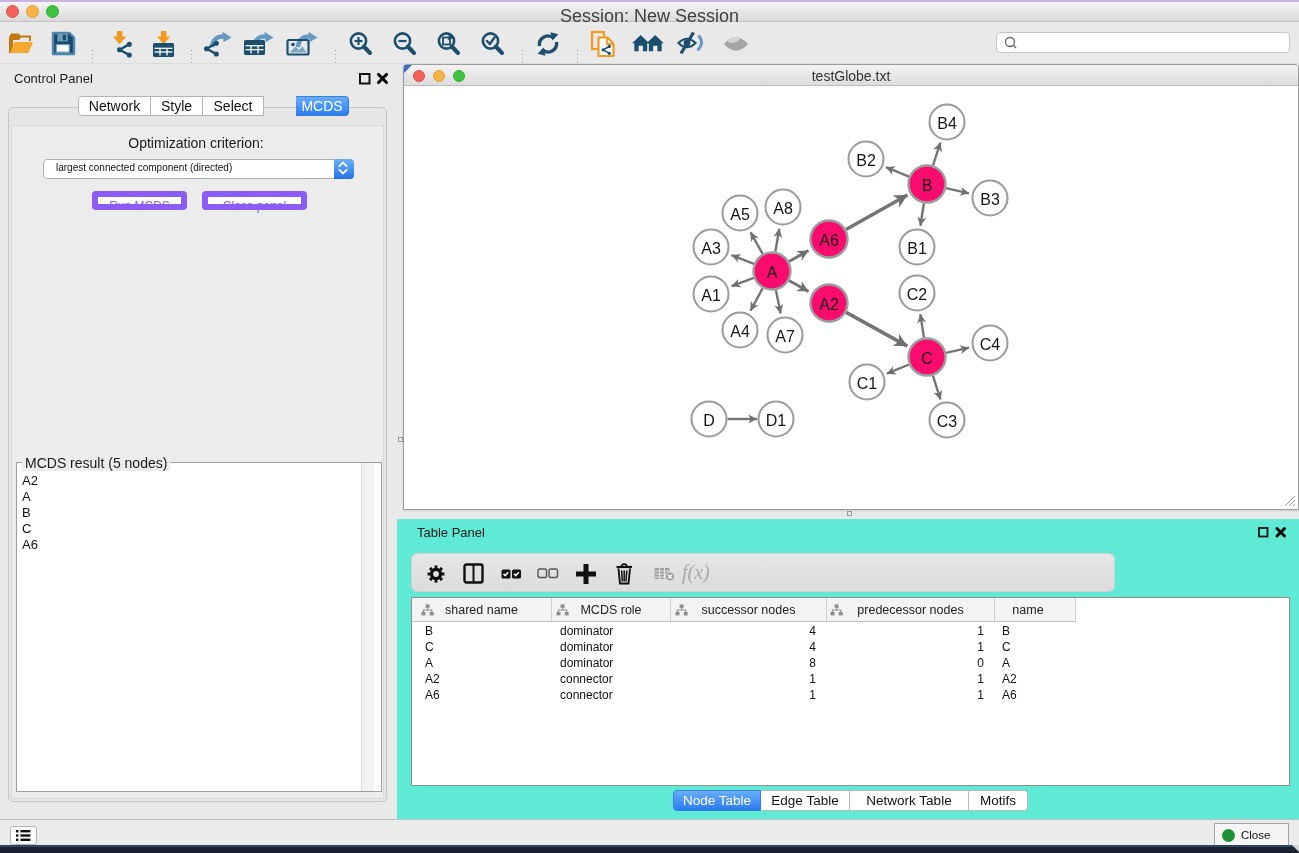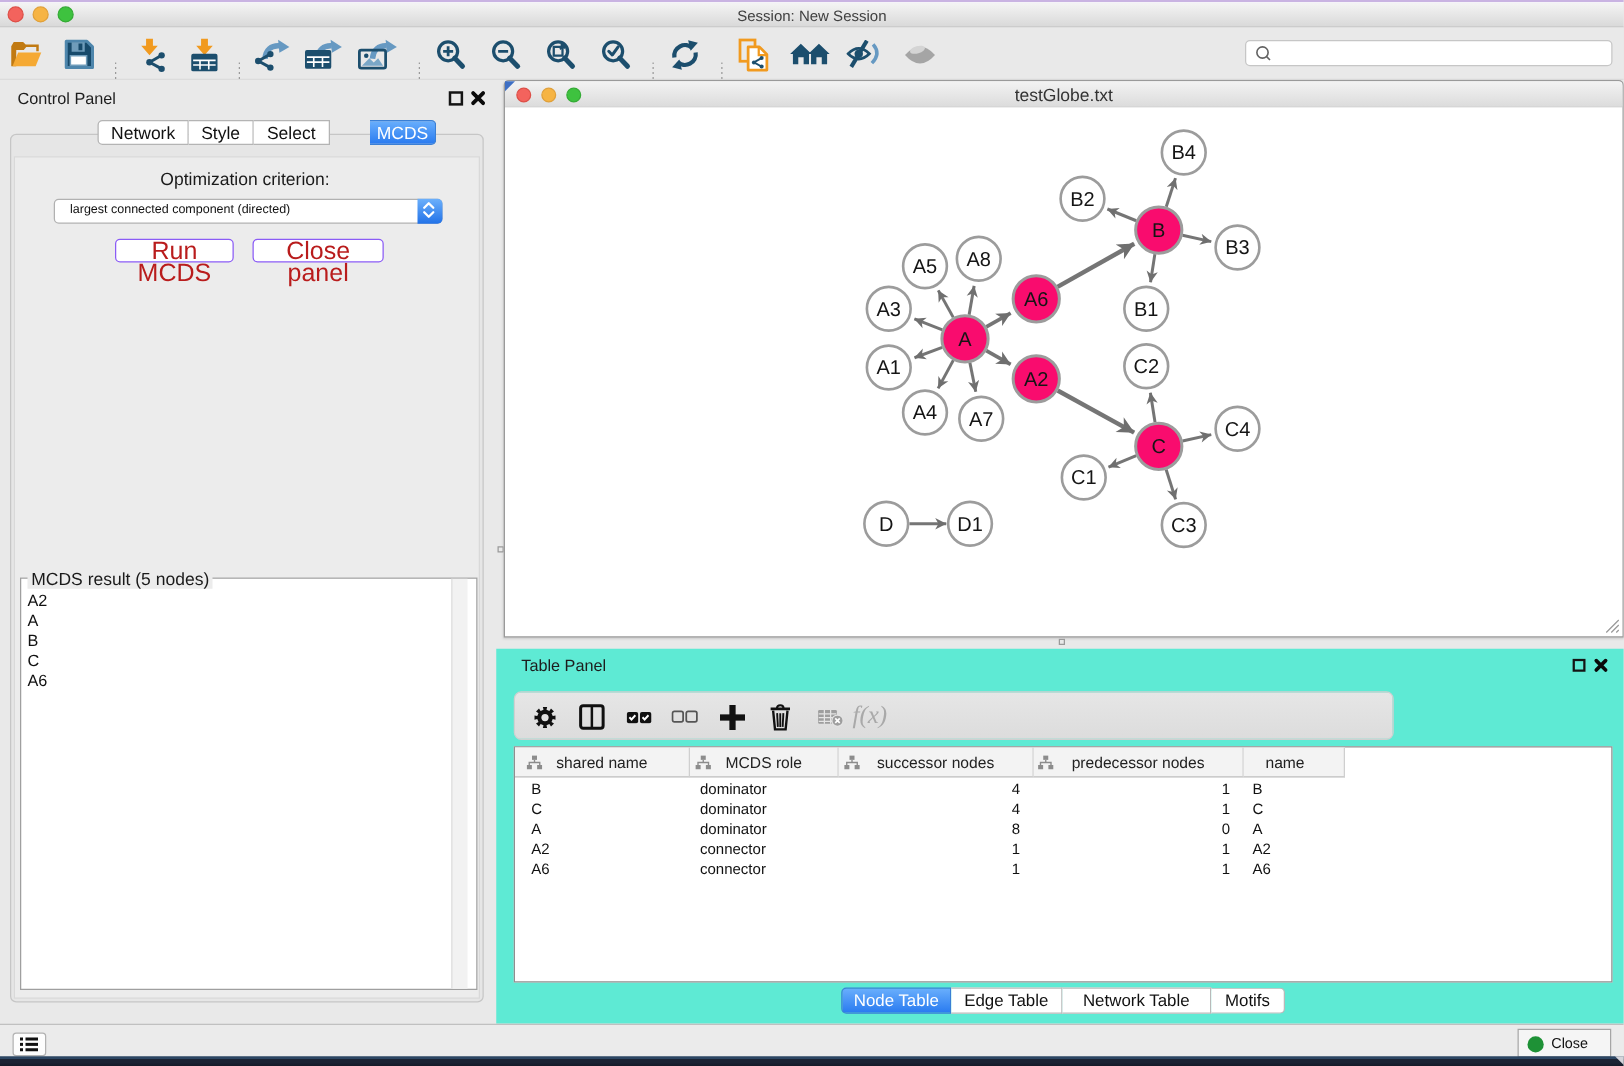--- a/index.html
+++ b/index.html
@@ -8,21 +8,21 @@
   .abs { position:absolute; }
 
   
   #toplavender { left:0; top:0; width:1299px; height:3px;
     background:linear-gradient(#c9b3e2 0 2px, #f5f3f8 2px 3px); }
   #titlebar { }
   #titlebar { left:0; top:3px; width:1299px; height:19px;
     background:linear-gradient(#f3f3f3,#d9d9d9);
     border-bottom:1px solid #c3c3c3; }
   .tl { width:13px; height:13px; border-radius:50%; top:2px; }
-  #titletext { width:1299px; top:3px; text-align:center; font-size:12px; color:#404040; }
+  #titletext { width:1299px; top:3px; text-align:center; font-size:18px; color:#404040; }
 
   
   #toolbar { left:0; top:22px; width:1299px; height:42px; background:#e9e9e9;
     border-bottom:1px solid #dcdcdc; }
   .tsep { top:28px; height:30px; width:1px;
     background-image:repeating-linear-gradient(#9a9a9a 0 1px, transparent 1px 4px); }
   #searchbox { left:996px; top:10px; width:294px; height:21px; background:#fff;
     border:1px solid #c6c6c6; border-radius:4px; }
 
   
@@ -32,22 +32,22 @@
     border:1px solid #c6c6c6; border-radius:5px; }
   #cp-box2 { left:11px; top:61px; width:373px; height:674px; background:#ececec;
     border:1px solid #d9d9d9; }
   .cptab { top:32px; height:20px; border:1px solid #b4b4b4; background:#fff;
     font-size:14px; color:#111; text-align:center; line-height:19px; }
   #optlabel { left:6px; top:71px; width:380px; text-align:center; font-size:14px; color:#1a1a1a; }
   #dropdown { left:43px; top:95px; width:311px; height:20px; background:#fff;
     border:1px solid #b1b1b1; border-radius:4px; font-size:10px; color:#111; }
   #dropcap { right:-1px; top:-1px; width:20px; height:20px; border-radius:0 4px 4px 0;
     background:linear-gradient(#6cb0fb,#2272e8); }
-  .cpbtn { top:127px; height:19px; background:#fff; border:1px solid #8b5cf6;
-    border-radius:4px; font-size:20px; color:#b91c1c; text-align:center; line-height:18px; }
+  .cpbtn { top:127px; height:19px; background:#fff; border:6px solid #8b5cf6;
+    border-radius:4px; font-size:12px; color:#8b5cf6; text-align:center; line-height:18px; }
   #mcdsbox { left:16px; top:398px; width:366px; height:330px; border:1px solid #9f9f9f;
     background:#fff; }
   #mcdslegend { left:22px; top:391px; background:#ececec; padding:0 3px; font-size:14px; color:#1a1a1a; }
   #mcdslist { left:22px; top:409px; font-size:13px; color:#111; line-height:16px; }
   #mcdsscroll { left:361px; top:399px; width:13px; height:328px; background:#f2f2f2;
     border-left:1px solid #dddddd; }
 
   
   #netwin { left:403px; top:64px; width:896px; height:446px; background:#fff;
     border:1px solid #9a9a9a; border-radius:4px 4px 0 0;

